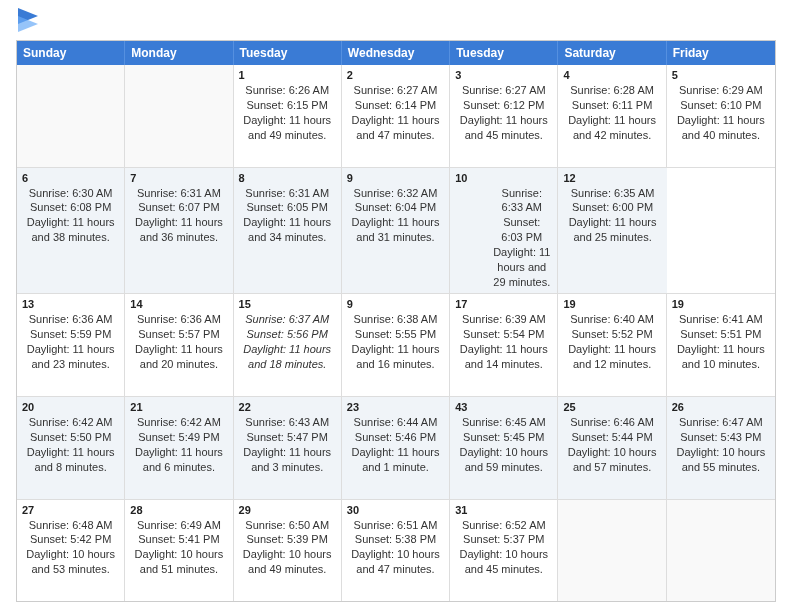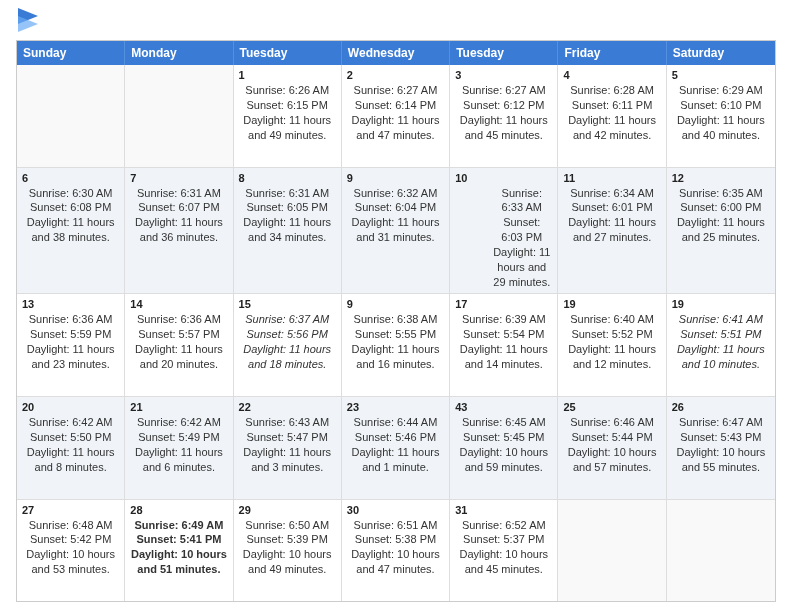--- a/index.html
+++ b/index.html
@@ -137,22 +137,22 @@
     </div>
   </div>
 
   <div class="calendar">
     <div class="cal-header">
       <div class="cal-header-cell">Sunday</div>
       <div class="cal-header-cell">Monday</div>
       <div class="cal-header-cell">Tuesday</div>
       <div class="cal-header-cell">Wednesday</div>
       <div class="cal-header-cell">Tuesday</div>
+      <div class="cal-header-cell">Saturday</div>
       <div class="cal-header-cell">Friday</div>
-      <div class="cal-header-cell">Saturday</div>
     </div>
     <div class="cal-body" id="cal-body">
     <div class="cal-row">
           <div class="cal-cell empty"></div>
           <div class="cal-cell empty"></div>
           <div class="cal-cell">
             <span class="day-num">1</span>
             <div class="cell-info" style="white-space: pre-line;">Sunrise: 6:26 AM
 Sunset: 6:15 PM
 Daylight: 11 hours and 49 minutes.</div>
@@ -207,26 +207,20 @@
 Sunset: 6:04 PM
 Daylight: 11 hours and 31 minutes.</div>
           </div>
           <div class="cal-cell shaded">
             <span class="day-num">10</span>
             <div class="cell-info" style="white-space: pre-line; margin-left: 36px;">Sunrise: 6:33 AM
 Sunset: 6:03 PM
 Daylight: 11 hours and 29 minutes.</div>
           </div>
           <div class="cal-cell shaded">
-            <span class="day-num">11</span>
-            <div class="cell-info" style="white-space: pre-line;">Sunrise: 6:34 AM
-Sunset: 6:01 PM
-Daylight: 11 hours and 27 minutes.</div>
-          </div>
-          <div class="cal-cell shaded">
             <span class="day-num">12</span>
             <div class="cell-info" style="white-space: pre-line;">Sunrise: 6:35 AM
 Sunset: 6:00 PM
 Daylight: 11 hours and 25 minutes.</div>
           </div>
         </div>
         <div class="cal-row">
           <div class="cal-cell">
             <span class="day-num">13</span>
             <div class="cell-info" style="white-space: pre-line;">Sunrise: 6:36 AM
@@ -258,21 +252,21 @@
 Daylight: 11 hours and 14 minutes.</div>
           </div>
           <div class="cal-cell">
             <span class="day-num">19</span>
             <div class="cell-info" style="white-space: pre-line;">Sunrise: 6:40 AM
 Sunset: 5:52 PM
 Daylight: 11 hours and 12 minutes.</div>
           </div>
           <div class="cal-cell">
             <span class="day-num">19</span>
-            <div class="cell-info" style="white-space: pre-line; font-style: italic;">Sunrise: 6:41 AM
+            <div class="cell-info" style="white-space: pre-line;">Sunrise: 6:41 AM
 Sunset: 5:51 PM
 Daylight: 11 hours and 10 minutes.</div>
           </div>
         </div>
         <div class="cal-row">
           <div class="cal-cell shaded">
             <span class="day-num">20</span>
             <div class="cell-info" style="white-space: pre-line;">Sunrise: 6:42 AM
 Sunset: 5:50 PM
 Daylight: 11 hours and 8 minutes.</div>
@@ -316,21 +310,21 @@
         </div>
         <div class="cal-row">
           <div class="cal-cell">
             <span class="day-num">27</span>
             <div class="cell-info" style="white-space: pre-line;">Sunrise: 6:48 AM
 Sunset: 5:42 PM
 Daylight: 10 hours and 53 minutes.</div>
           </div>
           <div class="cal-cell">
             <span class="day-num">28</span>
-            <div class="cell-info" style="white-space: pre-line; font-weight: bold;">Sunrise: 6:49 AM
+            <div class="cell-info" style="white-space: pre-line;">Sunrise: 6:49 AM
 Sunset: 5:41 PM
 Daylight: 10 hours and 51 minutes.</div>
           </div>
           <div class="cal-cell">
             <span class="day-num">29</span>
             <div class="cell-info" style="white-space: pre-line;">Sunrise: 6:50 AM
 Sunset: 5:39 PM
 Daylight: 10 hours and 49 minutes.</div>
           </div>
           <div class="cal-cell">

